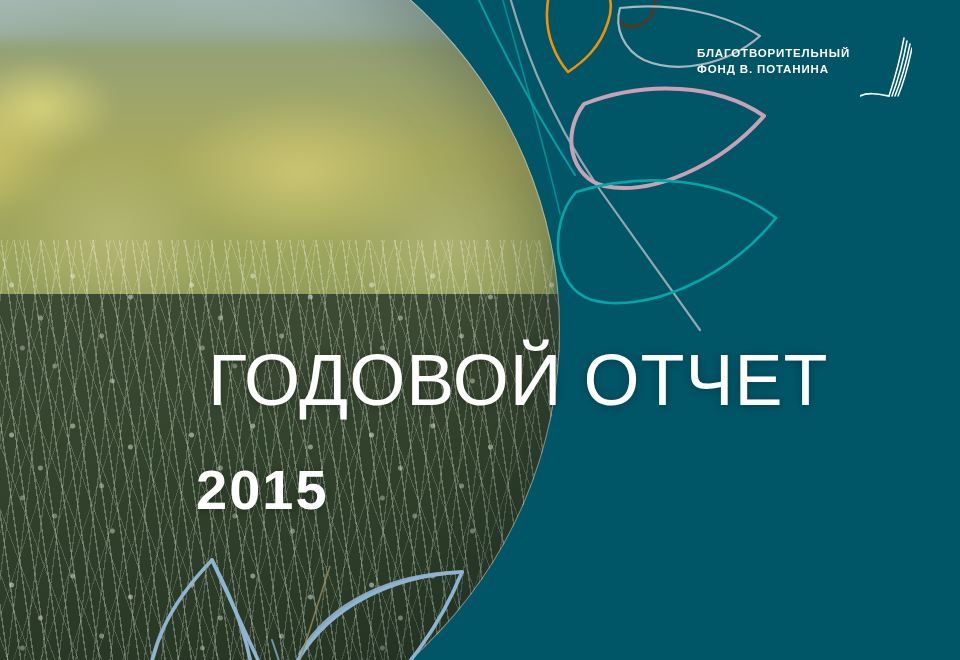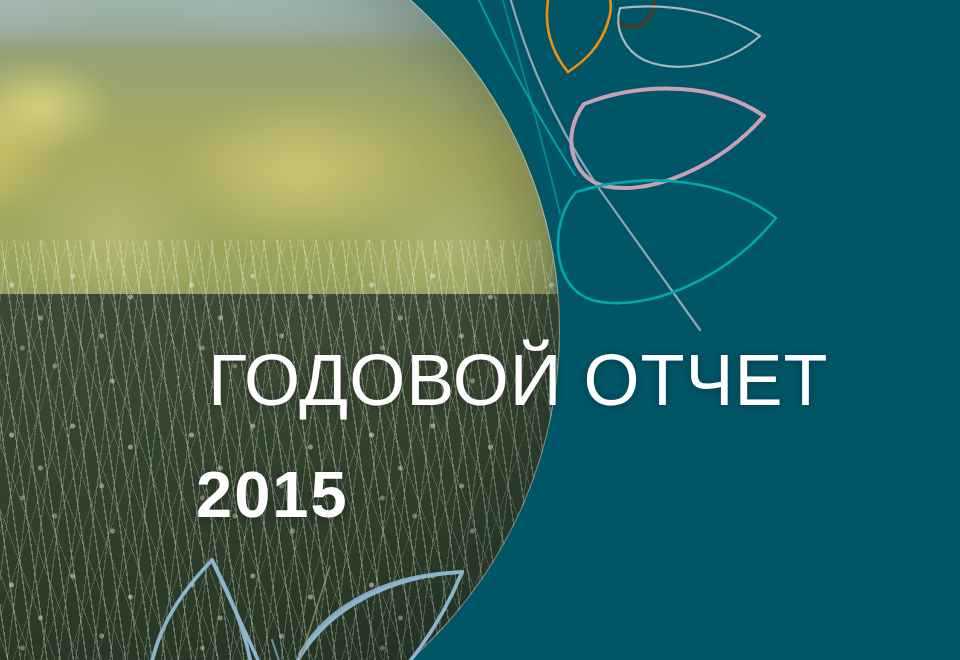--- a/index.html
+++ b/index.html
@@ -155,21 +155,21 @@
     letter-spacing:1px;
     line-height:1;
     white-space:nowrap;
     text-shadow:0 1px 10px rgba(0,0,0,.28);
   }
   .year{
     position:absolute;
     left:196px;
     top:462px;
     color:#ffffff;
-    font-size:65px;
+    font-size:56px;
     font-weight:bold;
     letter-spacing:2px;
     line-height:1;
     text-shadow:0 1px 10px rgba(0,0,0,.30);
   }
 </style>
 </head>
 <body>
 
 <div id="cover">
@@ -217,17 +217,32 @@
         <path d="M212 560 C 236 606, 252 648, 256 700" stroke-width="3.6"></path>
         <path d="M462 572 C 392 576, 330 606, 298 660" stroke-width="3.6"></path>
         <path d="M462 572 C 440 626, 406 672, 372 700" stroke-width="3.6"></path>
         <path d="M300 654 C 330 602, 392 574, 462 572" stroke-width="3.6" opacity=".9"></path>
         <path d="M272 640 L 292 700" stroke-width="2" opacity=".75"></path>
       </g>
       <path d="M330 566 L 300 660" stroke="#9a8f63" stroke-width="1.6" opacity=".8"></path>
     </svg>
   </div>
 
+  <div class="logo">
+    <div class="logo-text">
+      <div class="logo-line">БЛАГОТВОРИТЕЛЬНЫЙ</div>
+      <div class="logo-line">ФОНД  В. ПОТАНИНА</div>
+    </div>
+    <svg class="logo-mark" viewBox="0 0 52 72" xmlns="http://www.w3.org/2000/svg">
+      <g stroke="#ffffff" fill="none" stroke-linecap="round">
+        <path d="M44 4 C 40 26, 35 44, 29 62" stroke-width="1.5"></path>
+        <path d="M47 7 C 43 28, 38 46, 32 62" stroke-width="1.5"></path>
+        <path d="M50 10 C 46 30, 41 47, 35 62" stroke-width="1.5"></path>
+        <path d="M52 14 C 48 33, 44 48, 38 62" stroke-width="1.5"></path>
+        <path d="M29 62 C 18 60, 8 58, 0 62" stroke-width="1.7"></path>
+      </g>
+    </svg>
+  </div>
 
   <div class="headline">ГОДОВОЙ ОТЧЕТ</div>
   <div class="year">2015</div>
 
 </div>
 
 </body></html>

